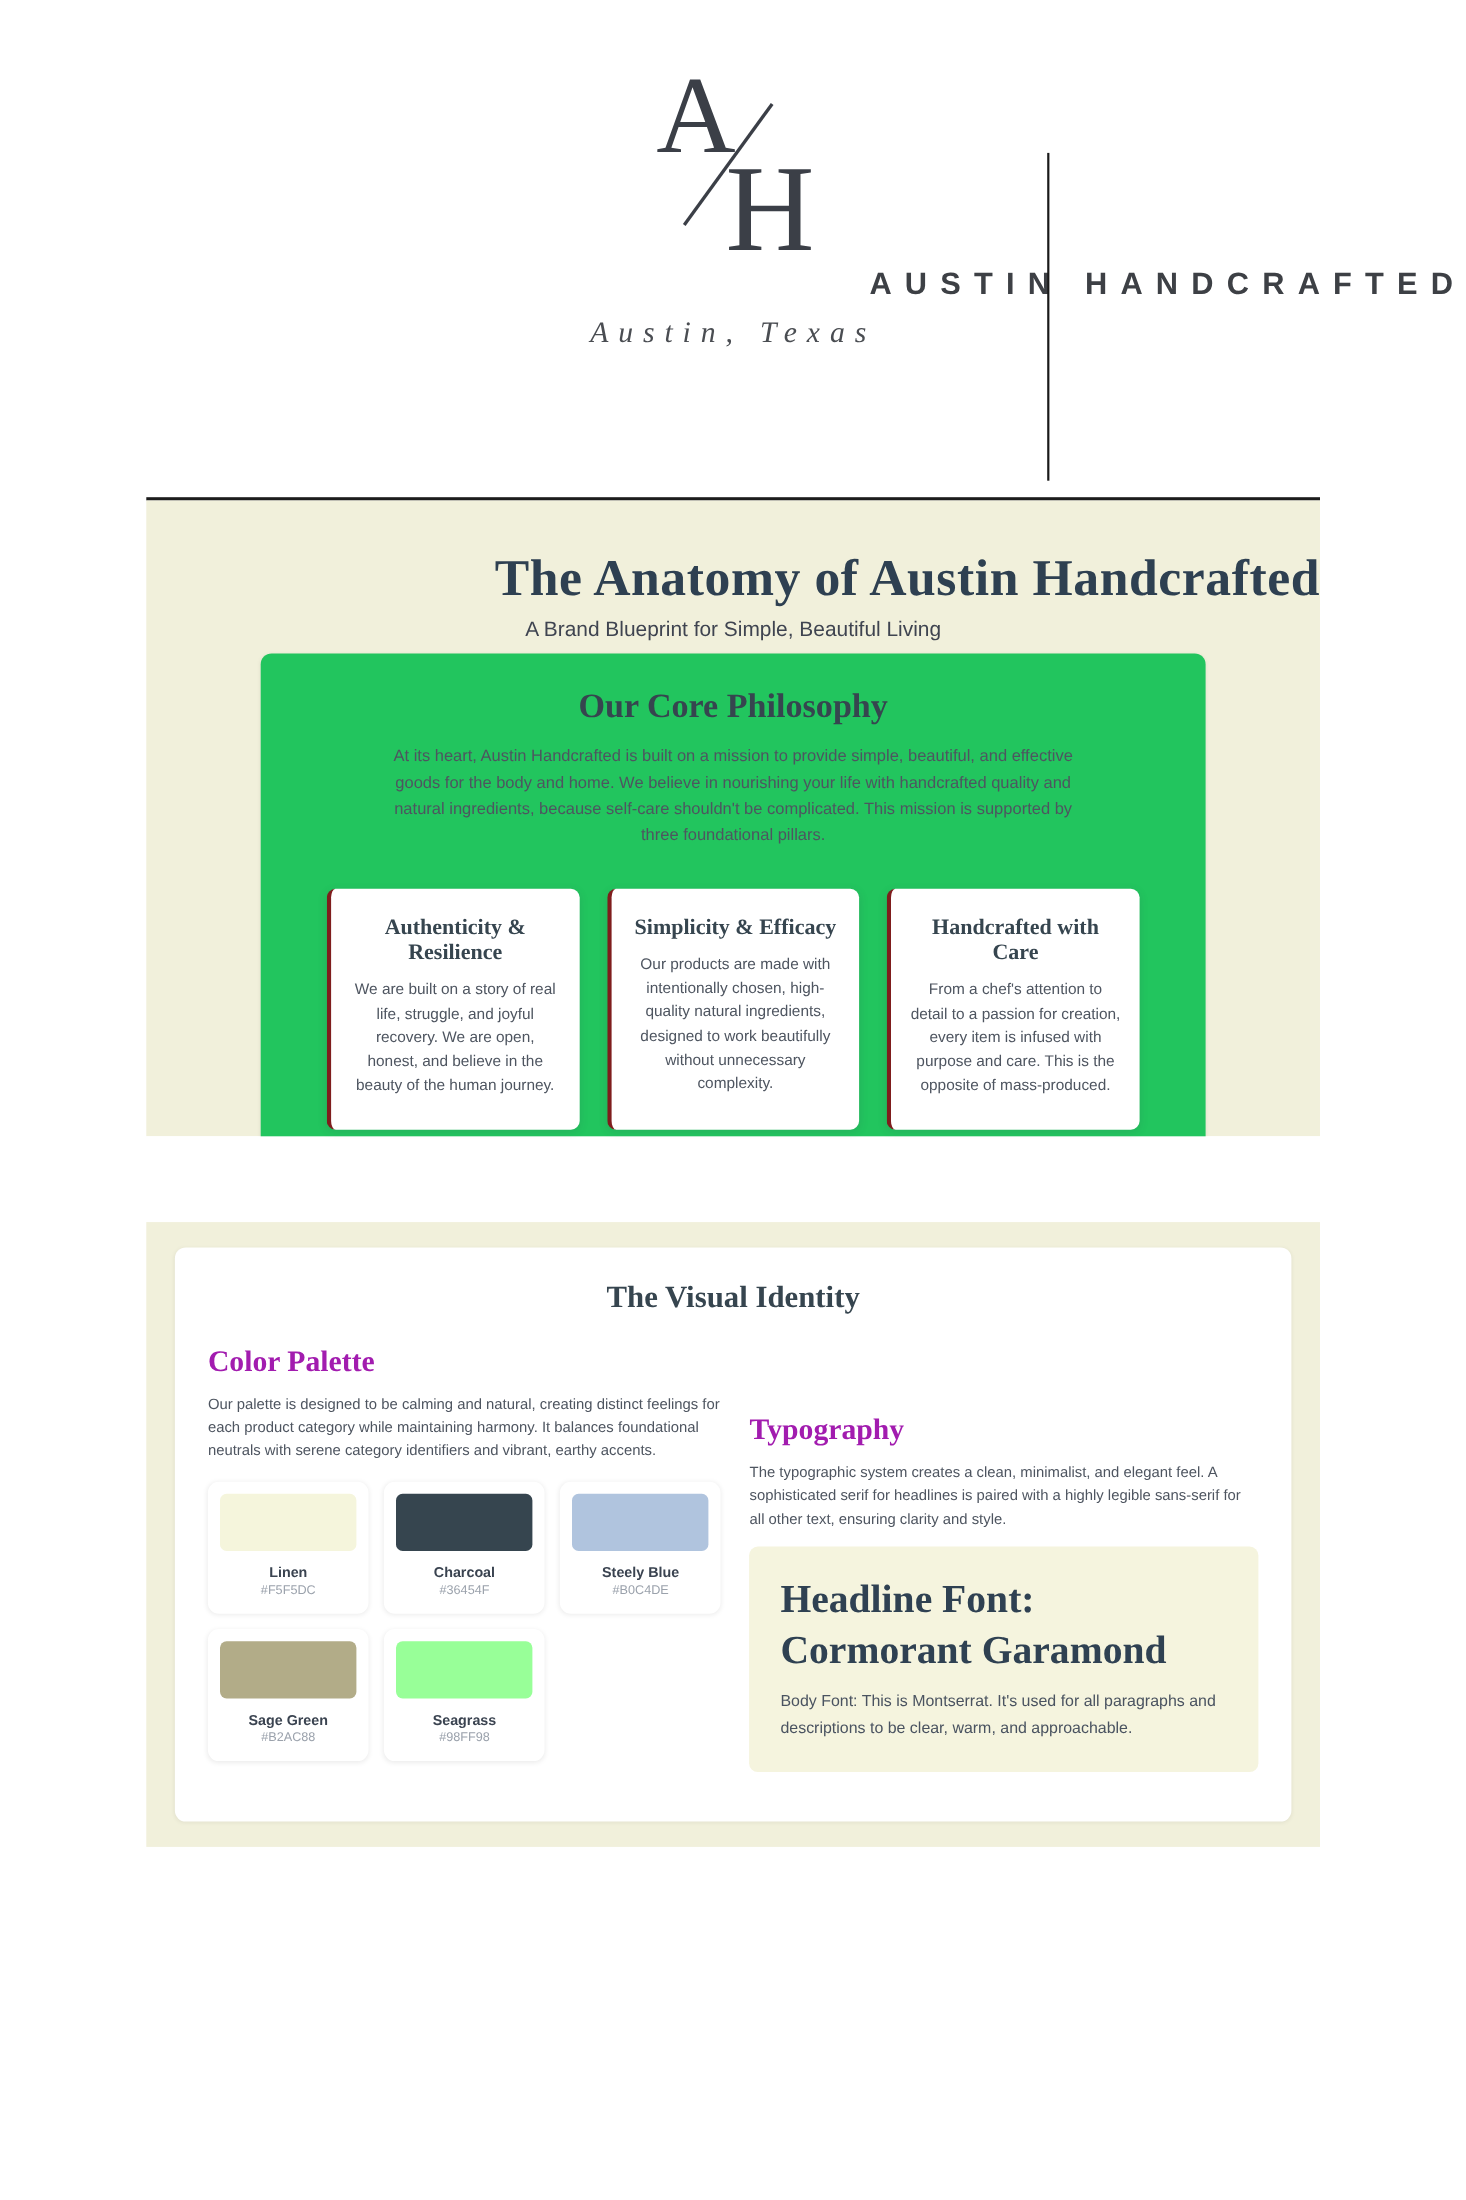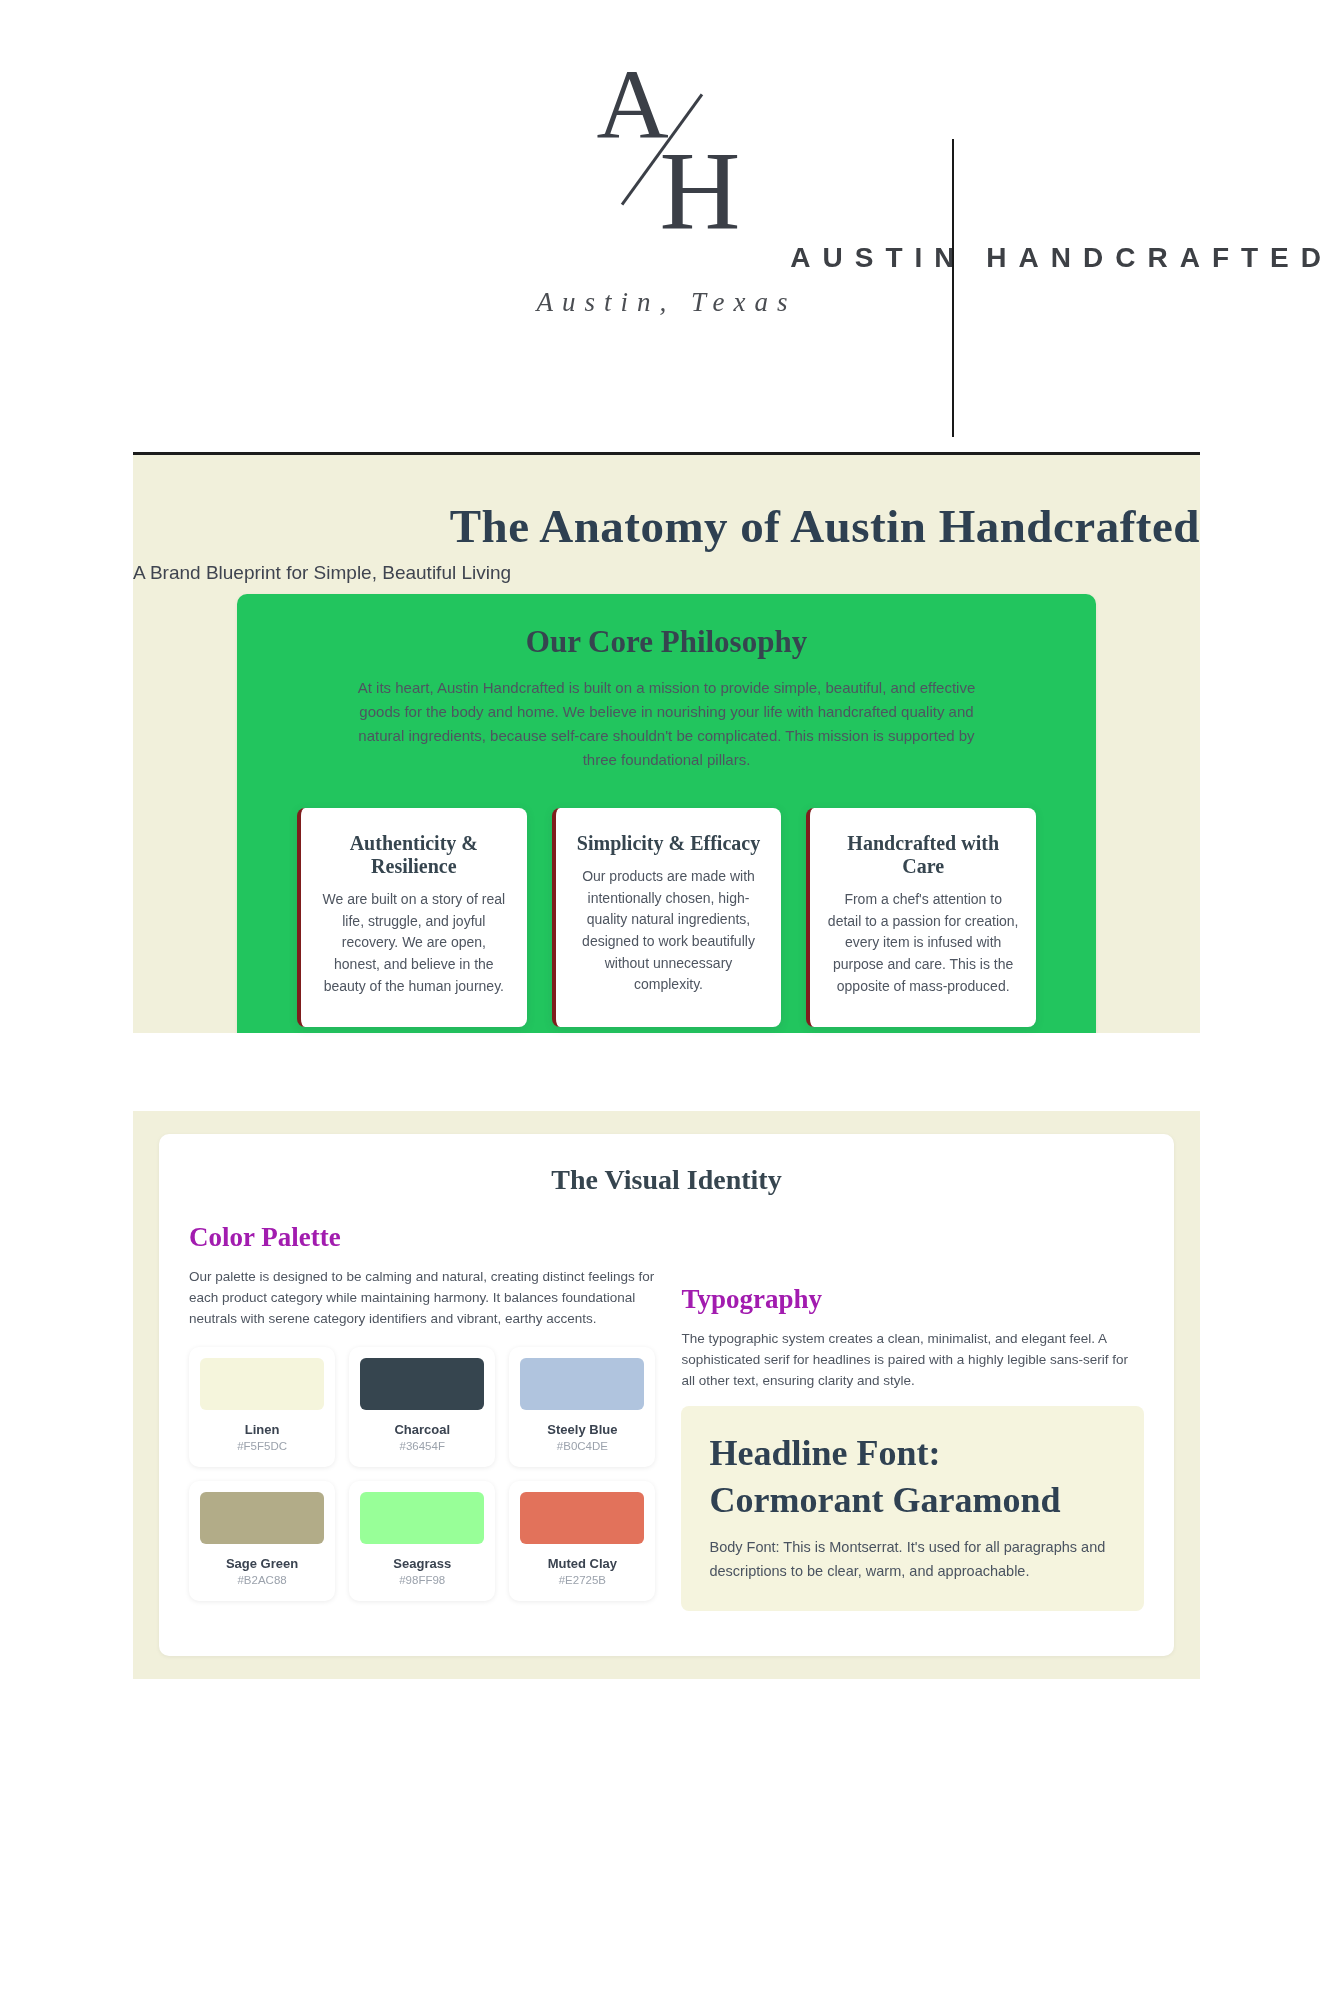--- a/index.html
+++ b/index.html
@@ -49,21 +49,21 @@
   .section { width:1067px; margin:0 auto; background:#F1F0DB; }
   .section-1 { height:578px; padding:44px 0 20px; }
   .section-gap { height:78px; background:#ffffff; }
   .section-2 { height:568px; padding:23px 0; }
 
   .hero-title {
     text-align:right;
     font-family:"Liberation Serif", serif; font-weight:700;
     font-size:47px; color:#2E4051; letter-spacing:0.5px;
   }
-  .hero-subtitle { margin-top:9px; text-align:left; font-size:19px; color:#3F4450; }
+  .hero-subtitle { margin-top:9px; text-align:center; font-size:19px; color:#3F4450; }
 
   .white-card {
     width:859px; margin:10px auto 0;
     background:#22c55e; border-radius:10px;
     box-shadow:0 1px 4px rgba(0,0,0,0.06);
     padding:30px 60px 46px;
   }
   .card-h2 {
     text-align:center; font-family:"Liberation Serif", serif;
     font-size:31px; font-weight:700; color:#36454F;
@@ -202,25 +202,20 @@
             <div class="swatch-card">
               <div class="swatch-color" style="background-color: rgb(178, 172, 136);"></div>
               <div class="swatch-name">Sage Green</div>
               <div class="swatch-hex">#B2AC88</div>
             </div>
             <div class="swatch-card">
               <div class="swatch-color" style="background-color: rgb(152, 255, 152);"></div>
               <div class="swatch-name">Seagrass</div>
               <div class="swatch-hex">#98FF98</div>
             </div>
-            <div class="swatch-card">
-              <div class="swatch-color" style="background-color: rgb(226, 114, 91);"></div>
-              <div class="swatch-name">Muted Clay</div>
-              <div class="swatch-hex">#E2725B</div>
-            </div>
           </div>
         </div>
 
         <div class="col-right">
           <div class="sub-h3">Typography</div>
           <p class="col-body">The typographic system creates a clean, minimalist, and elegant feel. A sophisticated serif for headlines is paired with a highly legible sans-serif for all other text, ensuring clarity and style.</p>
 
           <div class="type-card">
             <div class="type-card-title">Headline Font: Cormorant Garamond</div>
             <p class="type-card-body">Body Font: This is Montserrat. It's used for all paragraphs and descriptions to be clear, warm, and approachable.</p>

